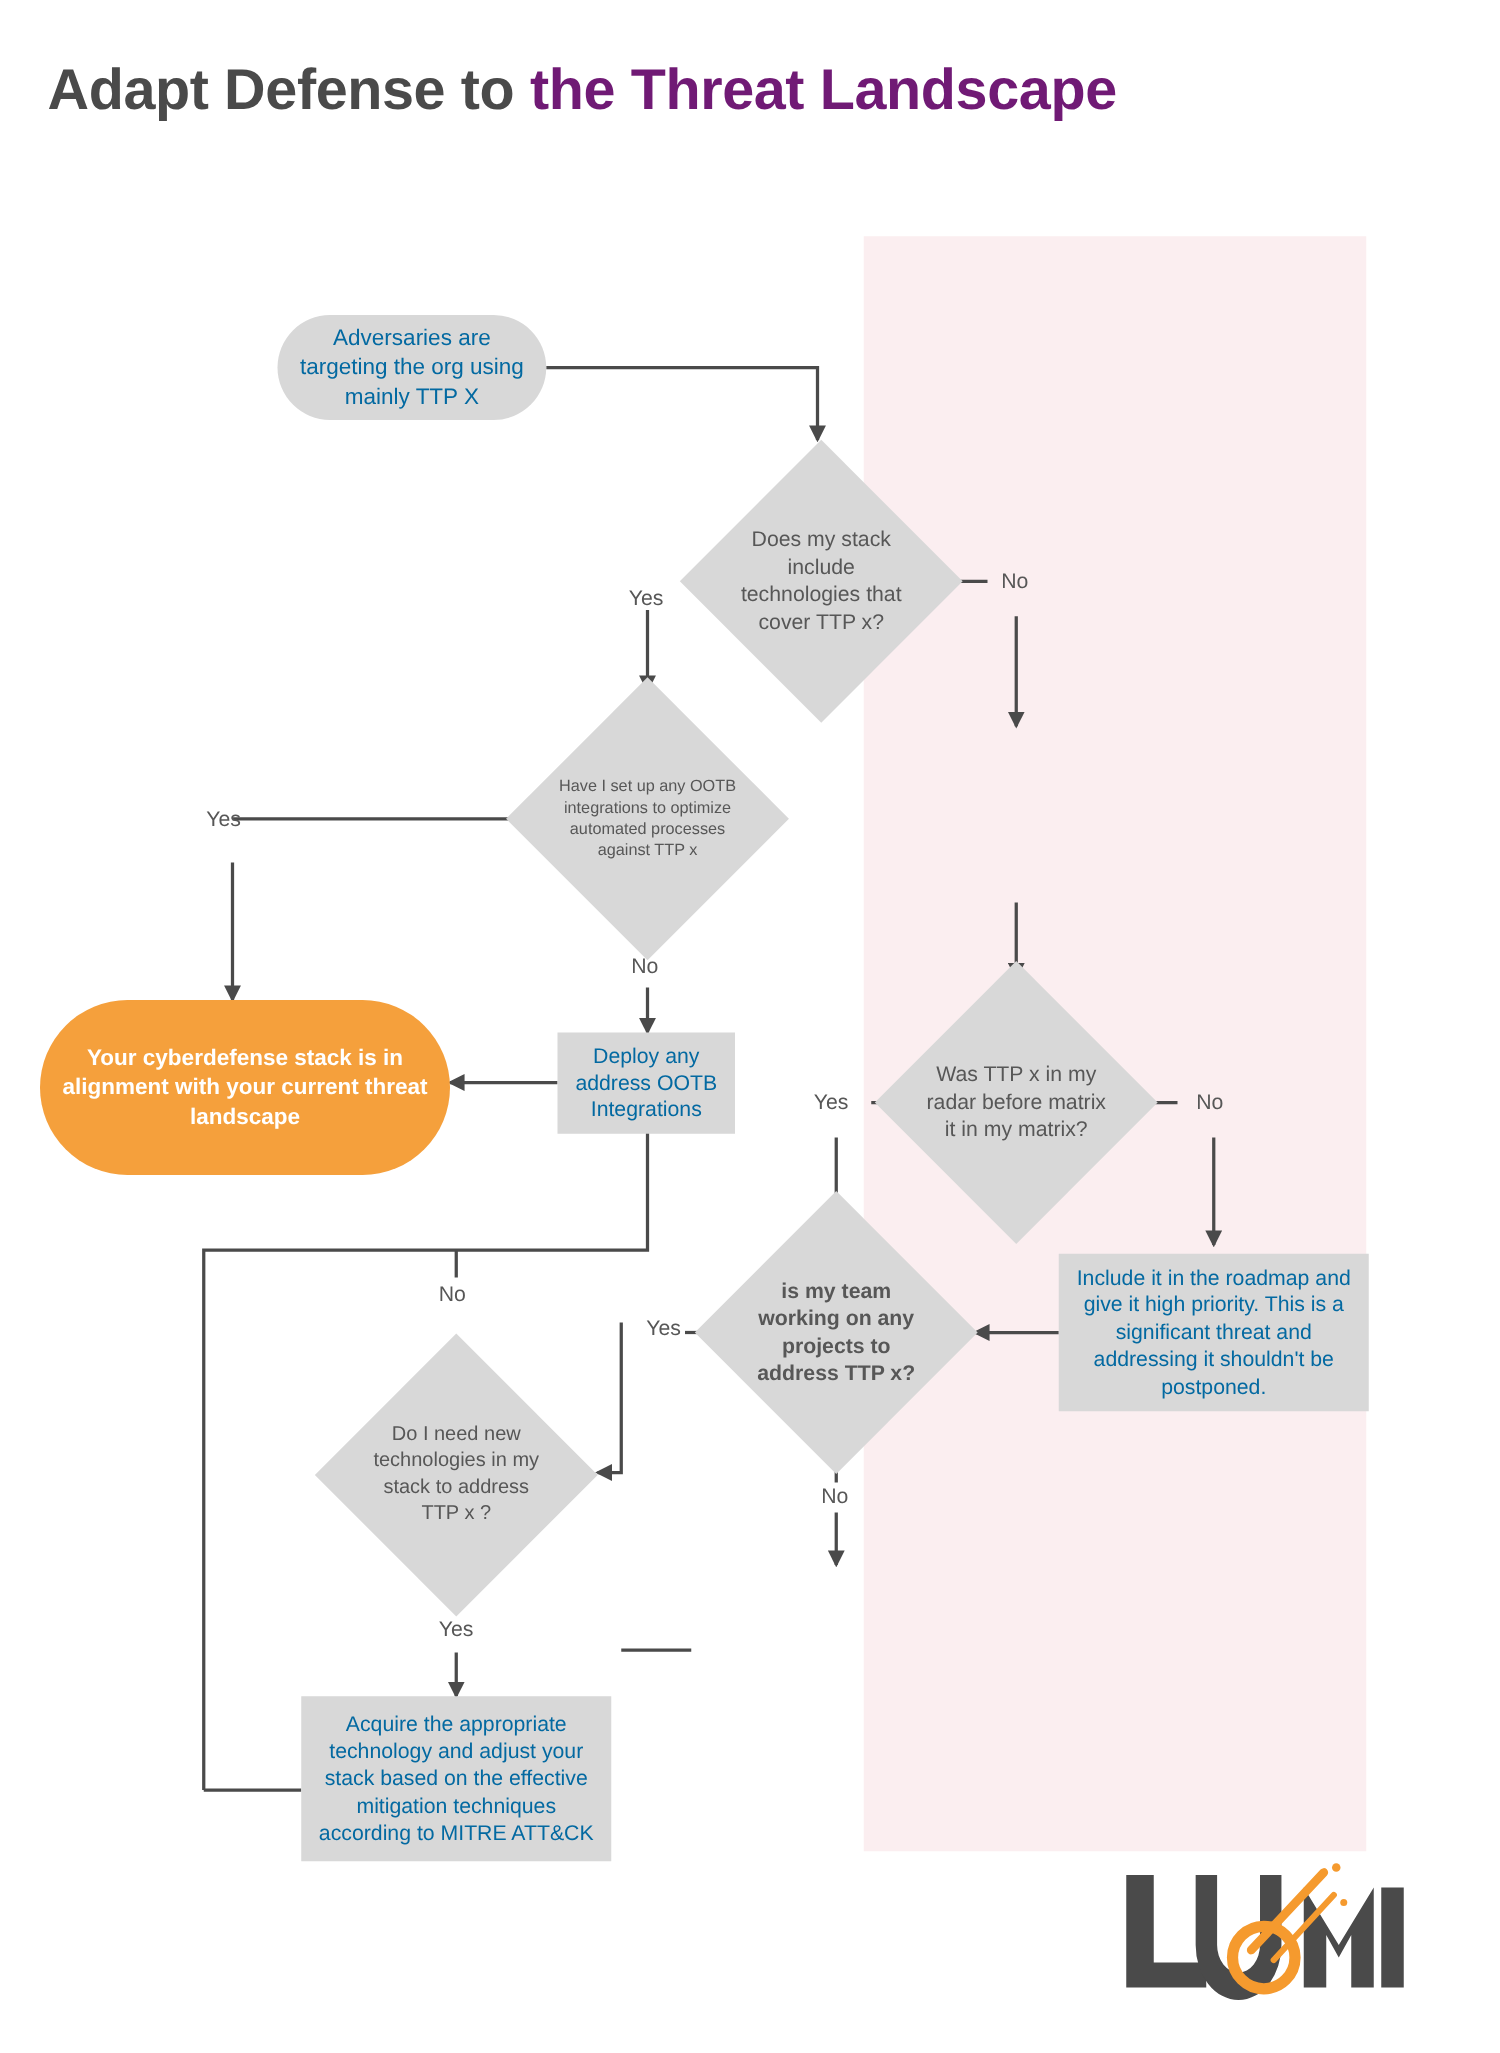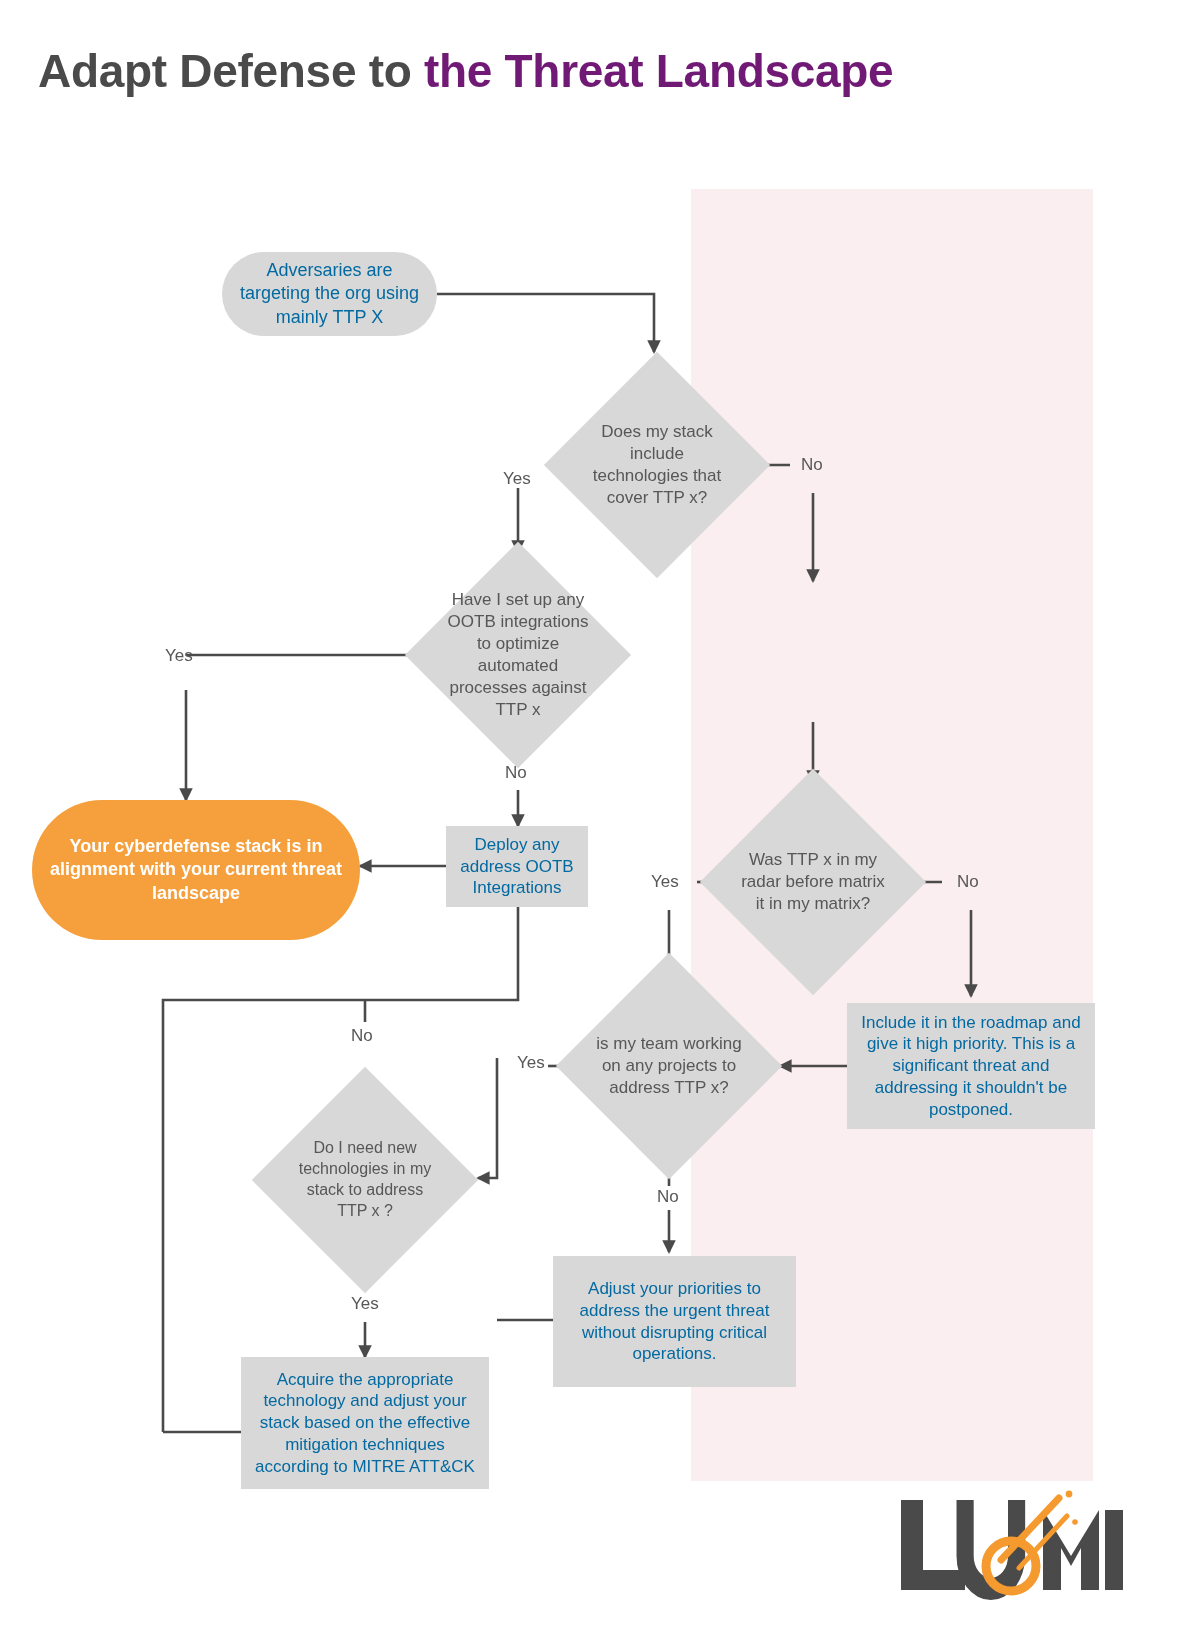--- a/index.html
+++ b/index.html
@@ -147,21 +147,21 @@
 
   <div class="diamond" style="left:577px; top:385px; width:160px; height:160px;">
     <div class="shape"></div>
     <div class="label" style="font-size:17px; padding:0 6px;">
       <span>Does my stack include technologies that cover TTP x?</span>
     </div>
   </div>
 
   <div class="diamond" style="left:438px; top:575px; width:160px; height:160px;">
     <div class="shape"></div>
-    <div class="label" style="font-size:17px; padding:0 4px;">
+    <div class="label" style="font-size:13px; padding:0 4px;">
       <span>Have I set up any OOTB  integrations to optimize automated processes against TTP x</span>
     </div>
   </div>
 
 
   <div class="node terminal-orange" style="left:32px; top:800px; width:328px; height:140px; font-size:18px;justify-content:center;">
     <span class="txt">Your cyberdefense stack is in alignment with your current threat  landscape</span>
   </div>
 
   <div class="node rect" style="left:446px; top:826px; width:142px; height:81px; font-size:17px;">
@@ -174,35 +174,32 @@
       <span>Was TTP x in my radar before matrix it in my matrix?</span>
     </div>
   </div>
 
   <div class="node rect" style="left:847px; top:1003px; width:248px; height:126px; font-size:17px;">
     <span class="txt">Include it in the roadmap and give it high priority. This is a significant threat and addressing it shouldn't be postponed.</span>
   </div>
 
   <div class="diamond" style="left:589px; top:986px; width:160px; height:160px;">
     <div class="shape"></div>
-    <div class="label" style="font-size:17px; padding:0 6px;">
+    <div class="label" style="font-size:17px; padding:0 6px;font-weight:bold;">
       <span>is my team working on any projects to address TTP x?</span>
     </div>
   </div>
 
   <div class="diamond" style="left:285px; top:1100px; width:160px; height:160px;">
     <div class="shape"></div>
     <div class="label" style="font-size:16px; padding:0 6px;">
       <span>Do I need new technologies in my stack to address TTP x ?</span>
     </div>
   </div>
 
-  <div class="node rect" style="left:553px; top:1256px; width:243px; height:131px; font-size:17px;">
-    <span class="txt">Adjust your priorities to address the urgent threat without disrupting critical operations.</span>
-  </div>
 
   <div class="node rect" style="left:241px; top:1357px; width:248px; height:132px; font-size:17px;">
     <span class="txt">Acquire the appropriate technology and adjust your stack based on the effective mitigation techniques according to MITRE ATT&amp;CK</span>
   </div>
 
   <span class="edge-label" style="left:503px; top:469px;">Yes</span>
   <span class="edge-label" style="left:801px; top:455px;">No</span>
 
   <span class="edge-label" style="left:165px; top:646px;">Yes</span>
   <span class="edge-label" style="left:505px; top:763px;">No</span>

